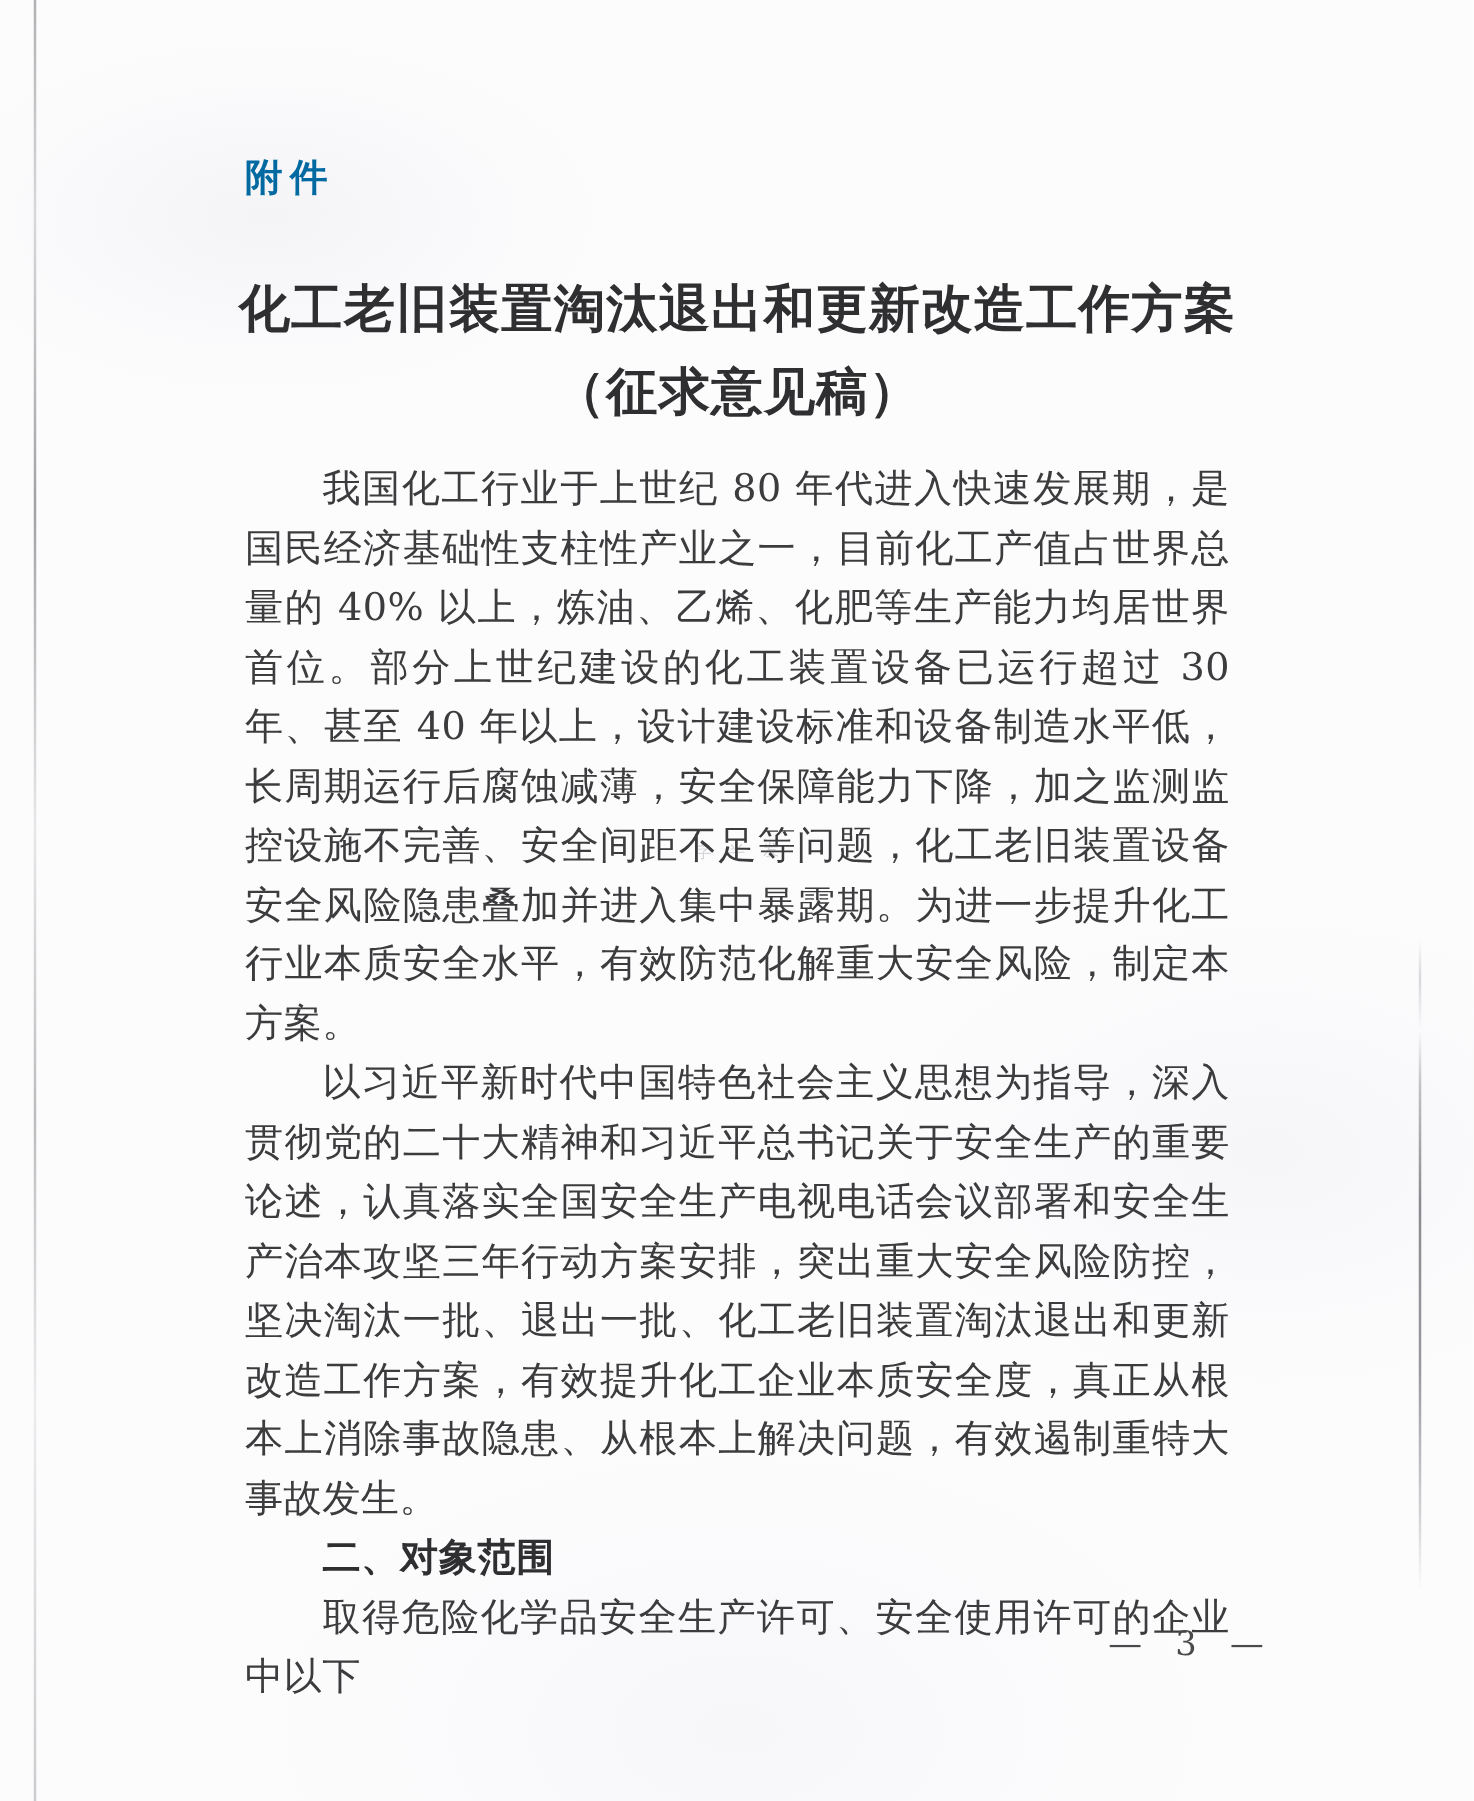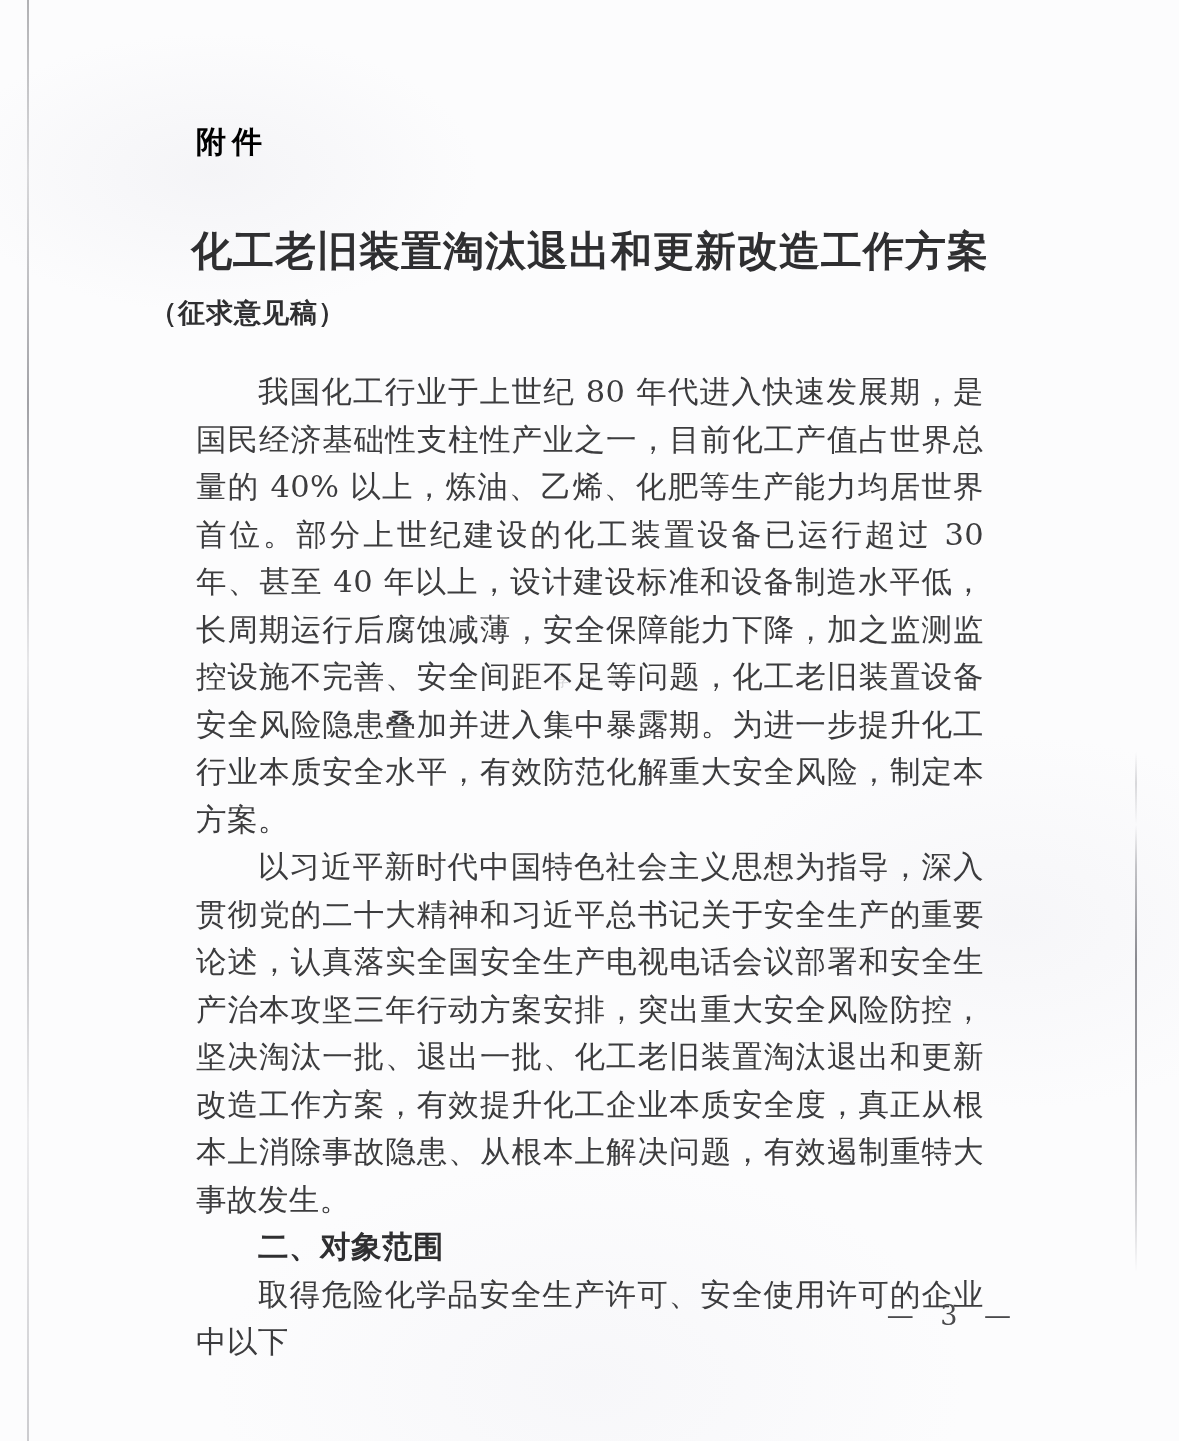--- a/index.html
+++ b/index.html
@@ -78,43 +78,44 @@
   }
 
   
   .attachment-label {
     position: absolute;
     left: 196px;
     top: 122px;
     font-size: 30px;
     font-weight: bold;
     letter-spacing: 6px;
-    color: #000000;
+    color: #0369a1;
     font-family: "DejaVu Sans", "Liberation Sans", sans-serif;
   }
 
   .doc-title {
     position: absolute;
     left: 150px;
     top: 222px;
     width: 880px;
     text-align: center;
     font-size: 41px;
     font-weight: bold;
     letter-spacing: 1px;
     line-height: 58px;
     color: #2f2f31;
-    font-family: Liberation Serif, serif;
+    font-family: Liberation Mono, monospace;
   }
   .doc-subtitle {
     position: absolute;
     left: 150px;
     top: 284px;
     width: 880px;
-    font-size: 27px;
+    text-align: center;
+    font-size: 41px;
     font-weight: bold;
     letter-spacing: 1px;
     line-height: 58px;
     color: #2f2f31;
     font-family: "DejaVu Serif", "Liberation Serif", serif;
   }
 
   .body-block {
     position: absolute;
     left: 196px;

